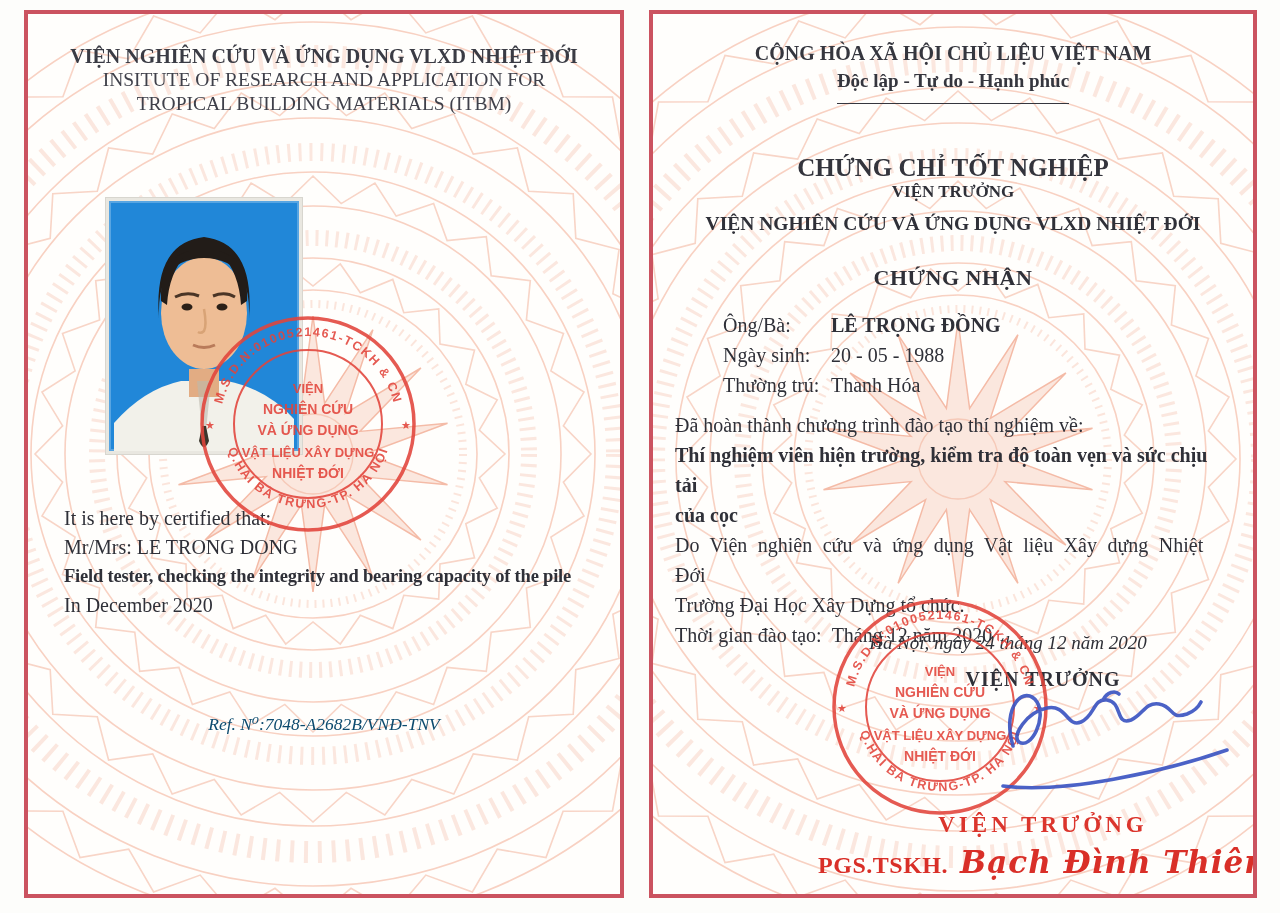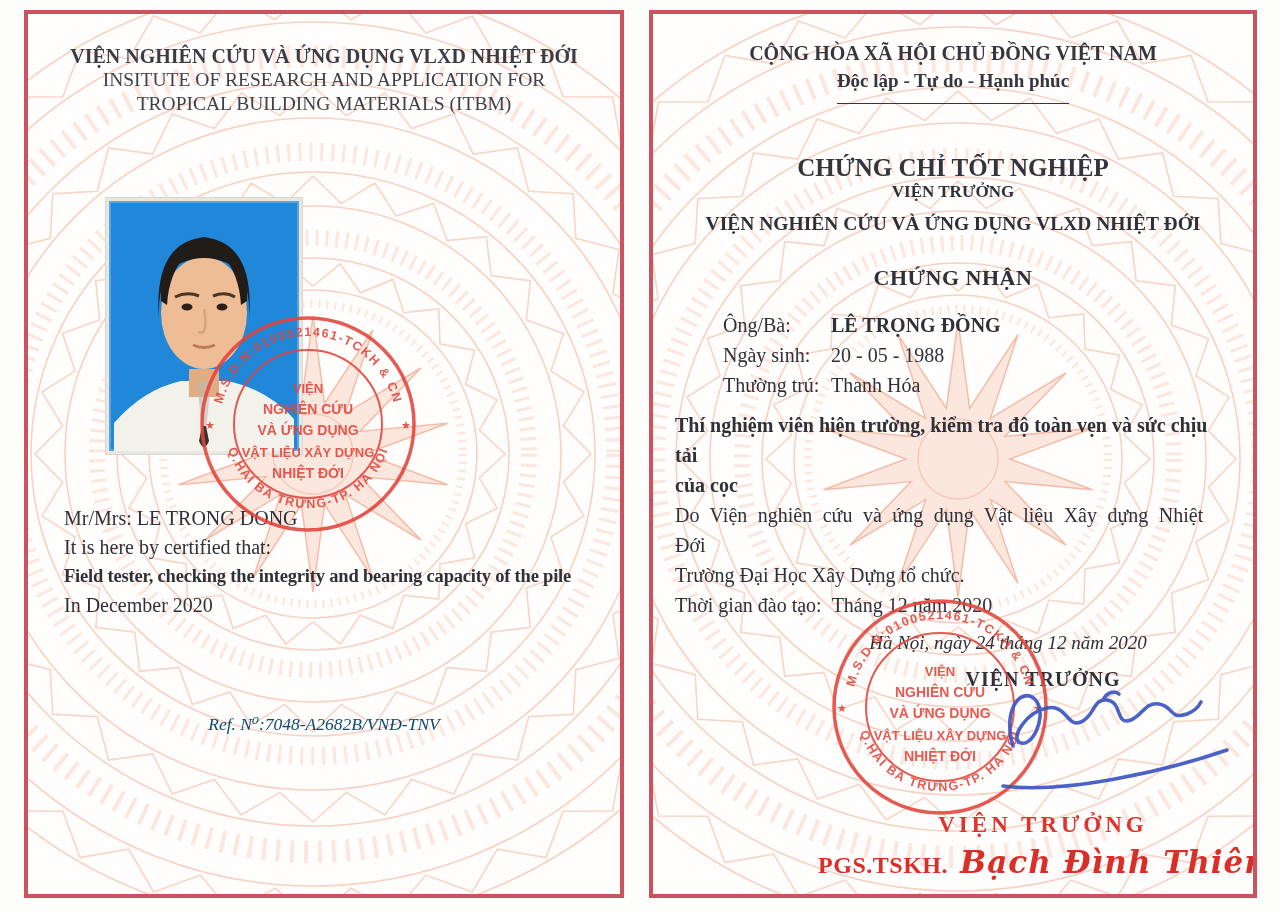--- a/index.html
+++ b/index.html
@@ -104,22 +104,22 @@
         <path d="M66,96 q12,-6 24,-1" stroke="#4a3526" stroke-width="3" fill="none"></path>
         <path d="M104,95 q12,-5 22,1" stroke="#4a3526" stroke-width="3" fill="none"></path>
         <ellipse cx="78" cy="106" rx="5.5" ry="3.5" fill="#2b2018"></ellipse>
         <ellipse cx="113" cy="106" rx="5.5" ry="3.5" fill="#2b2018"></ellipse>
         <path d="M95,108 q3,16 0,22 q-3,3 -6,1" stroke="#d8a376" stroke-width="2.5" fill="none"></path>
         <path d="M84,144 q11,5 22,0" stroke="#b97b5a" stroke-width="3" fill="none"></path>
       </svg>
     </div>
 
     <div class="z cert-text">
+      <p>It is here by certified that:</p>
       <p><span>Mr/Mrs:</span>&nbsp;<span>LE TRONG DONG</span></p>
-      <p>It is here by certified that:</p>
       <p class="course-en">Field tester, checking the integrity and bearing capacity of the pile</p>
       <p>In December 2020</p>
     </div>
 
     <div class="z center ref-line">Ref. N⁰:7048-A2682B/VNĐ-TNV</div>
 
     <svg class="stamp stamp-left" viewBox="0 0 230 230">
       <defs>
         <path id="s1top" d="M 27,115 A 88 88 0 0 1 203,115"></path>
         <path id="s1bot" d="M 31,115 A 84 84 0 0 0 199,115"></path>
@@ -153,21 +153,21 @@
         <circle cx="0" cy="0" r="248" fill="none" stroke="#f2ab92" stroke-width="1.6" opacity="0.55"></circle>
         <circle cx="0" cy="0" r="216" fill="none" stroke="#f2ab92" stroke-width="16" opacity="0.28" stroke-dasharray="3 7"></circle>
         <circle cx="0" cy="0" r="196" fill="none" stroke="#f2ab92" stroke-width="1.6" opacity="0.55"></circle>
         <path d="M192.0,0.0L166.3,23.9L184.2,54.1L152.8,69.8L161.5,103.8L127.0,110.0L125.7,145.1L90.8,141.3L79.8,174.6L47.3,161.2L27.3,190.0L0.0,168.0L-27.3,190.0L-47.3,161.2L-79.8,174.6L-90.8,141.3L-125.7,145.1L-127.0,110.0L-161.5,103.8L-152.8,69.8L-184.2,54.1L-166.3,23.9L-192.0,0.0L-166.3,-23.9L-184.2,-54.1L-152.8,-69.8L-161.5,-103.8L-127.0,-110.0L-125.7,-145.1L-90.8,-141.3L-79.8,-174.6L-47.3,-161.2L-27.3,-190.0L-0.0,-168.0L27.3,-190.0L47.3,-161.2L79.8,-174.6L90.8,-141.3L125.7,-145.1L127.0,-110.0L161.5,-103.8L152.8,-69.8L184.2,-54.1L166.3,-23.9L192.0,-0.0Z" fill="none" stroke="#f2ab92" stroke-width="1.6" opacity="0.5"></path>
         <circle cx="0" cy="0" r="164" fill="none" stroke="#f2ab92" stroke-width="1.6" opacity="0.55"></circle>
         <circle cx="0" cy="0" r="150" fill="none" stroke="#f2ab92" stroke-width="8" opacity="0.3" stroke-dasharray="2 6"></circle>
         <path d="M0.0,-138.0L11.6,-50.7L59.9,-124.3L32.4,-40.7L107.9,-86.0L46.9,-22.6L134.5,-30.7L52.0,0.0L134.5,30.7L46.9,22.6L107.9,86.0L32.4,40.7L59.9,124.3L11.6,50.7L0.0,138.0L-11.6,50.7L-59.9,124.3L-32.4,40.7L-107.9,86.0L-46.9,22.6L-134.5,30.7L-52.0,0.0L-134.5,-30.7L-46.9,-22.6L-107.9,-86.0L-32.4,-40.7L-59.9,-124.3L-11.6,-50.7Z" fill="#f2ab92" fill-opacity="0.35" stroke="#f2ab92" stroke-width="1.5" opacity="0.8"></path>
         <circle cx="0" cy="0" r="40" fill="none" stroke="#f2ab92" stroke-width="1.4" opacity="0.5"></circle>
       </svg>
 
-    <div class="z center rp-nat1">CỘNG HÒA XÃ HỘI CHỦ ĐỒNG VIỆT NAM</div>
+    <div class="z center rp-nat1">CỘNG HÒA XÃ HỘI CHỦ LIỆU VIỆT NAM</div>
     <div class="z center rp-nat2"><span>Độc lập - Tự do - Hạnh phúc</span></div>
 
     <div class="z center rp-title">CHỨNG CHỈ TỐT NGHIỆP</div>
     <div class="z center rp-sub1">VIỆN TRƯỞNG</div>
     <div class="z center rp-sub2">VIỆN NGHIÊN CỨU VÀ ỨNG DỤNG VLXD NHIỆT ĐỚI</div>
     <div class="z center rp-certify">CHỨNG NHẬN</div>
 
     <div class="z fields">
       <div class="field-row">
         <span class="field-label">Ông/Bà:</span>
@@ -177,20 +177,21 @@
         <span class="field-label">Ngày sinh:</span>
         <span>20 - 05 - 1988</span>
       </div>
       <div class="field-row">
         <span class="field-label">Thường trú:</span>
         <span>Thanh Hóa</span>
       </div>
     </div>
 
     <div class="z rp-body">
+      <p>Đã hoàn thành chương trình đào tạo thí nghiệm về:</p>
       <p class="bold">Thí nghiệm viên hiện trường, kiểm tra độ toàn vẹn và sức chịu tải</p>
       <p class="bold">của cọc</p>
       <p class="spread">Do Viện nghiên cứu và ứng dụng Vật liệu Xây dựng Nhiệt Đới</p>
       <p>Trường Đại Học Xây Dựng tổ chức.</p>
       <p><span>Thời gian đào tạo:</span>&nbsp;&nbsp;<span>Tháng 12 năm 2020</span></p>
     </div>
 
     <div class="z center date-line">Hà Nội, ngày 24 tháng 12 năm 2020</div>
     <div class="z center sign-title">VIỆN TRƯỞNG</div>
 

